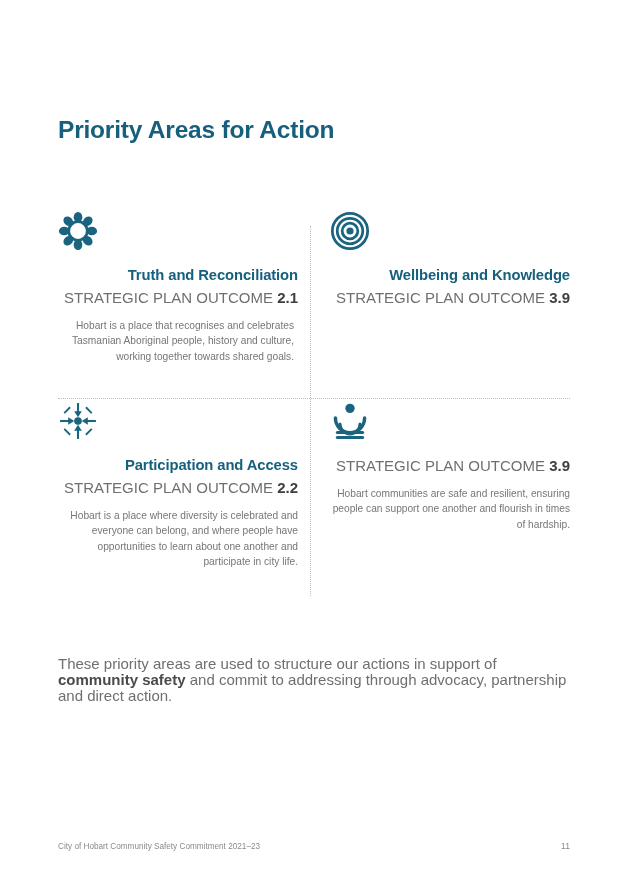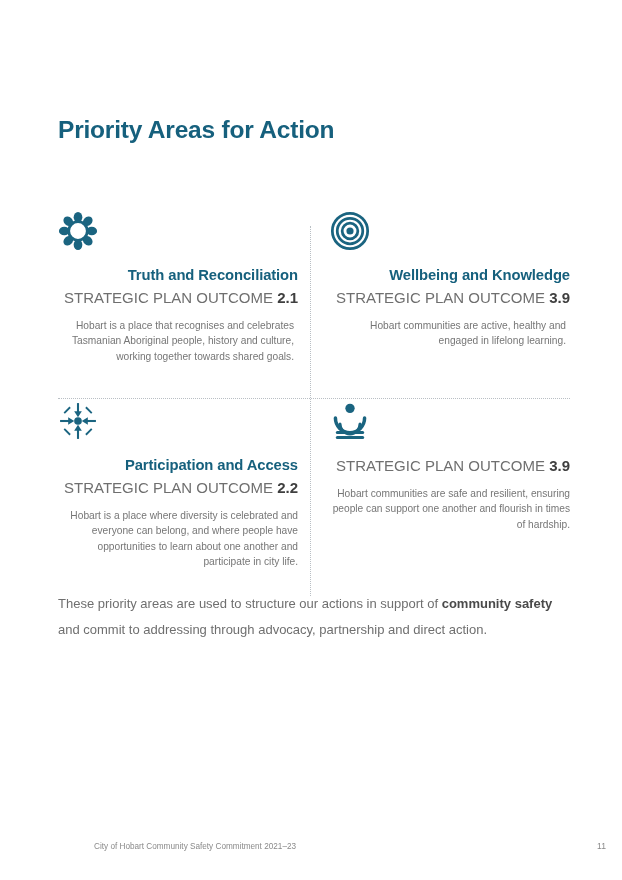--- a/index.html
+++ b/index.html
@@ -119,39 +119,38 @@
     top: 398px;
     width: 512px;
     height: 0;
     border-top: 1.2px dotted #b9bfc4;
   }
 
   
   .outro {
     position: absolute;
     left: 58px;
-    top: 578px;
-    width: 512px;
-    font-size: 13px;
-    line-height: 26px;
+    top: 641px;
+    width: 512px;
+    font-size: 15px;
+    line-height: 16px;
     color: #6f6f6f;
   }
 
   
   .footer {
     position: absolute;
     left: 58px;
     top: 841px;
     width: 512px;
     font-size: 8.2px;
     color: #8a8a8a;
     display: flex;
     justify-content: space-between;
     align-items: baseline;
-    margin-left: 36px;
   }
   .footer-page {
     font-size: 8.6px;
     color: #8a8a8a;
   }
 </style>
 </head>
 <body>
 
 <div class="page">
@@ -190,21 +189,20 @@
       <svg class="quad-icon" viewBox="0 0 48 48">
         <g fill="none" stroke="#1a6480">
           <circle cx="24" cy="24" r="21.2" stroke-width="3.3"></circle>
           <circle cx="24" cy="24" r="15.3" stroke-width="3.3"></circle>
           <circle cx="24" cy="24" r="9.4" stroke-width="3.3"></circle>
         </g>
         <circle cx="24" cy="24" r="4.3" fill="#1a6480"></circle>
       </svg>
       <div class="quad-title">Wellbeing and Knowledge</div>
       <div class="quad-outcome"><span>STRATEGIC PLAN OUTCOME</span> <span class="num">3.9</span></div>
-      <div class="quad-body">Hobart communities are active, healthy and engaged in lifelong learning.</div>
     </div>
 
     <div class="quad q3">
       <svg class="quad-icon" viewBox="0 0 48 48">
         <g stroke="#1a6480" stroke-width="2.5" stroke-linecap="butt" fill="none">
           <line x1="24" y1="2.5" x2="24" y2="16"></line>
           <line x1="24" y1="45.5" x2="24" y2="32"></line>
           <line x1="2.5" y1="24" x2="16" y2="24"></line>
           <line x1="45.5" y1="24" x2="32" y2="24"></line>
         </g>

